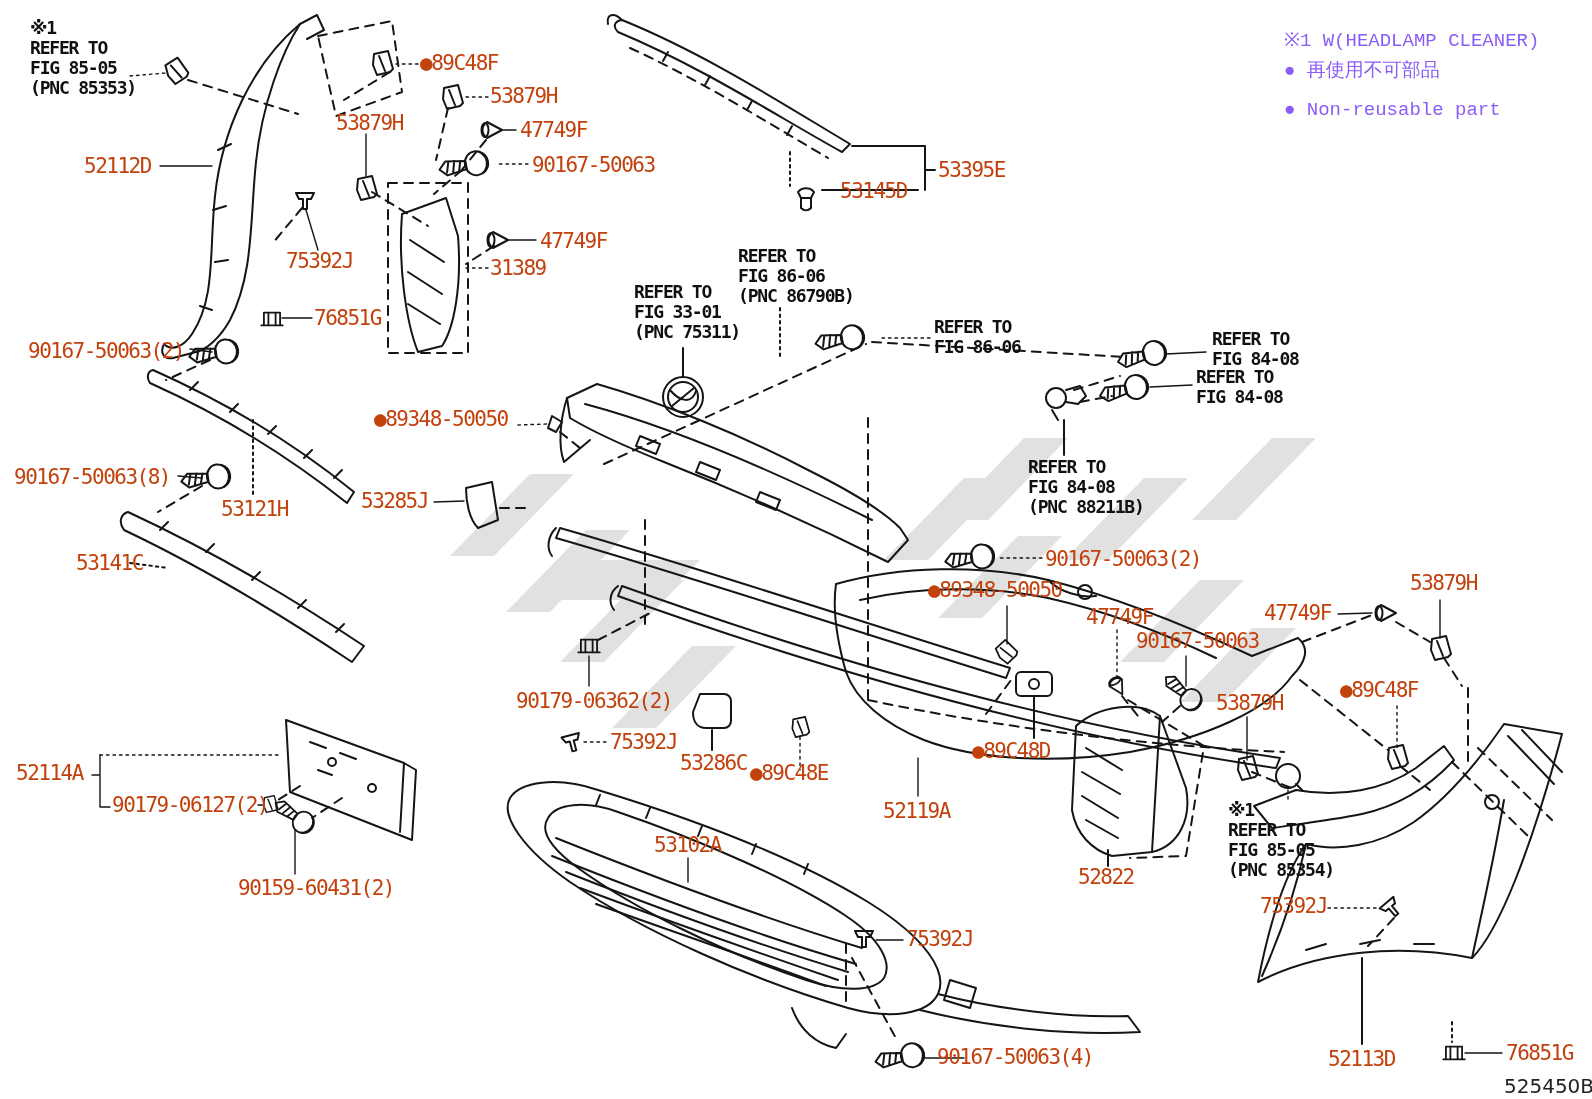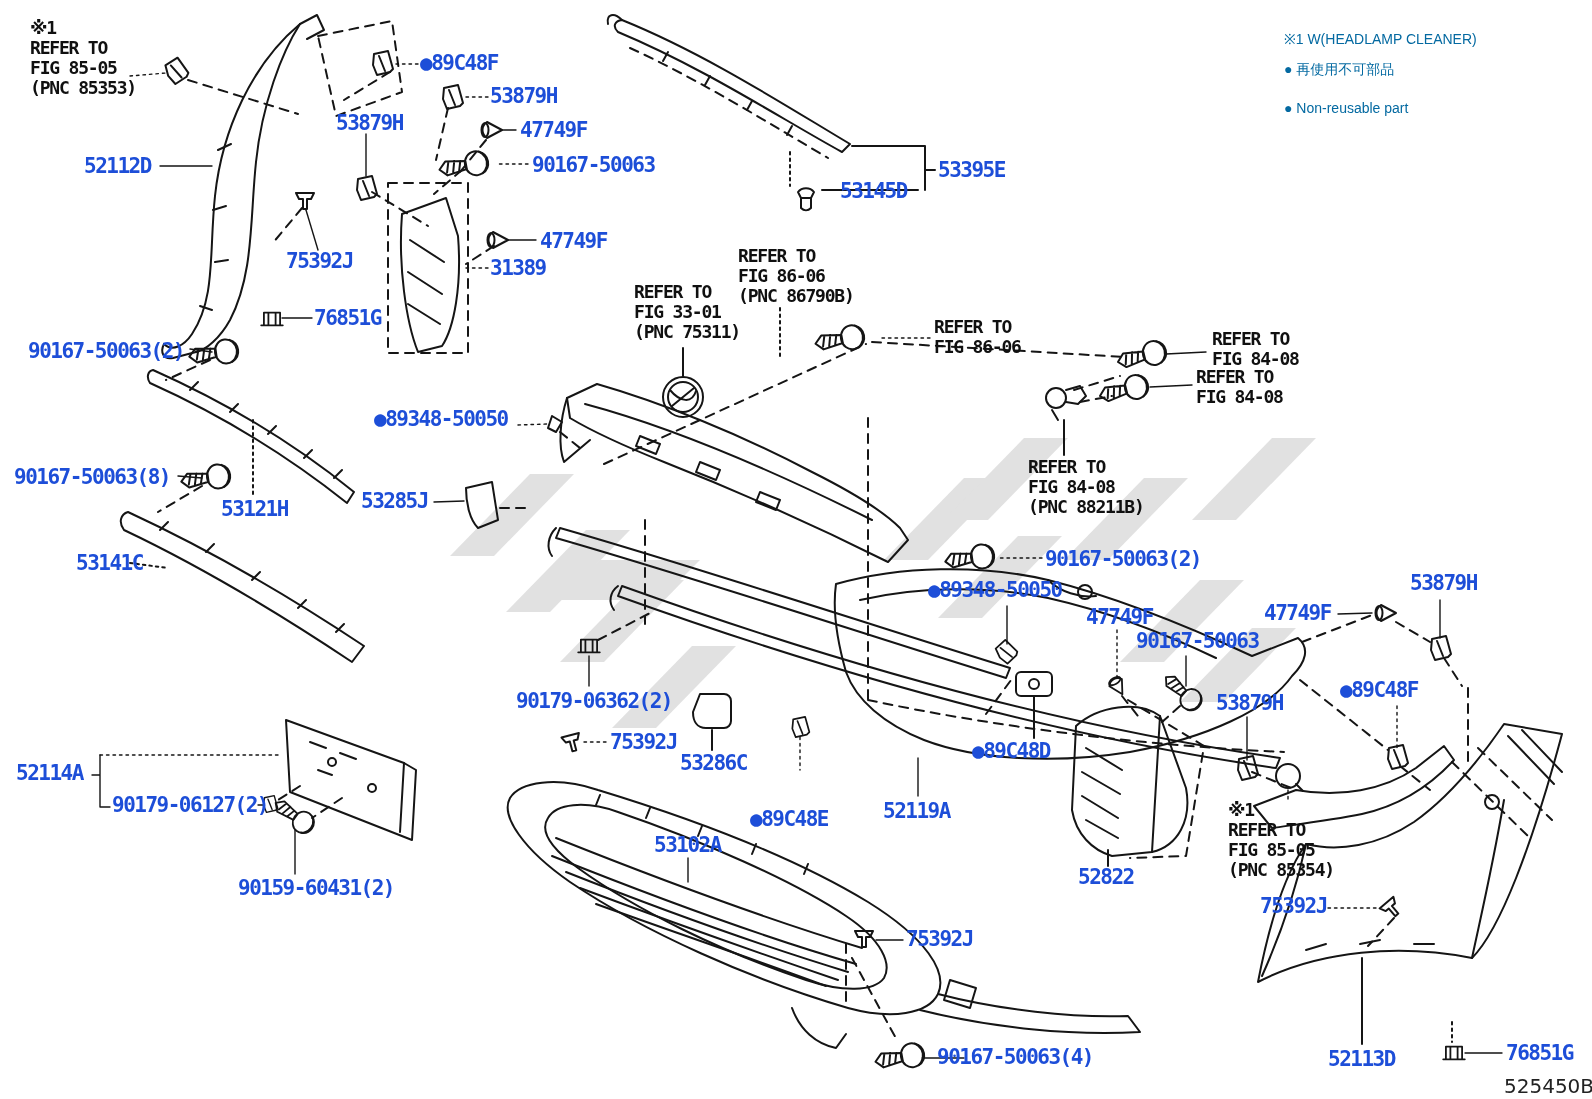--- a/index.html
+++ b/index.html
@@ -4,26 +4,26 @@
 <style>
   html,body{margin:0;padding:0;background:#fff;}
   #stage{position:relative;width:1592px;height:1099px;background:#ffffff;overflow:hidden;
          font-family:"DejaVu Sans Mono","DejaVu Sans",monospace;}
   svg{position:absolute;left:0;top:0;}
   .art{stroke:#151515;stroke-width:2;fill:none;stroke-linecap:round;stroke-linejoin:round;}
   .thin{stroke-width:1.4;}
   .dash{stroke-dasharray:9 7;}
   .dot{stroke-dasharray:2.5 4;}
   .wm{fill:#c9c9c9;opacity:.55;stroke:none;}
-  .pl{position:absolute;font-weight:bold;font-size:21px;line-height:22px;letter-spacing:-1.5px;
-      color:#1d4ed8;white-space:nowrap;}
+  .pl{position:absolute;font-weight:normal;font-size:21px;line-height:22px;letter-spacing:-1.5px;
+      color:#c2410c;white-space:nowrap;}
   .rf{position:absolute;font-weight:bold;font-size:18px;line-height:20px;letter-spacing:-1.2px;
       color:#101010;white-space:nowrap;}
-  .lg{position:absolute;font-family:Liberation Sans, sans-serif;
-      font-size:14px;line-height:1;color:#0369a1;white-space:nowrap;}
+  .lg{position:absolute;font-family:Liberation Mono, monospace;
+      font-size:19px;line-height:1;color:#8b5cf6;white-space:nowrap;}
   .code{position:absolute;font-family:"DejaVu Sans","Liberation Sans",sans-serif;
       font-size:20px;color:#222;white-space:nowrap;}
 </style>
 </head>
 <body>
 
 <div id="stage">
 
 <svg width="1592" height="1099" viewBox="0 0 1592 1099">
   <defs>
@@ -349,21 +349,21 @@
   <div>REFER TO</div>
   <div>FIG 85-05</div>
   <div>(PNC 85354)</div>
 </div>
 
 <div class="pl" style="left:1260px;top:895px">75392J</div>
 <div class="pl" style="left:1078px;top:866px">52822</div>
 <div class="pl" style="left:516px;top:690px">90179-06362(2)</div>
 <div class="pl" style="left:610px;top:731px">75392J</div>
 <div class="pl" style="left:680px;top:752px">53286C</div>
-<div class="pl" style="left:750px;top:808px">●89C48E</div>
+<div class="pl" style="left:750px;top:762px">●89C48E</div>
 <div class="pl" style="left:883px;top:800px">52119A</div>
 <div class="pl" style="left:972px;top:740px">●89C48D</div>
 <div class="pl" style="left:16px;top:762px">52114A</div>
 <div class="pl" style="left:112px;top:794px">90179-06127(2)</div>
 <div class="pl" style="left:238px;top:877px">90159-60431(2)</div>
 <div class="pl" style="left:654px;top:834px">53102A</div>
 <div class="pl" style="left:906px;top:928px">75392J</div>
 <div class="pl" style="left:937px;top:1046px">90167-50063(4)</div>
 <div class="pl" style="left:1328px;top:1048px">52113D</div>
 <div class="pl" style="left:1506px;top:1042px">76851G</div>

